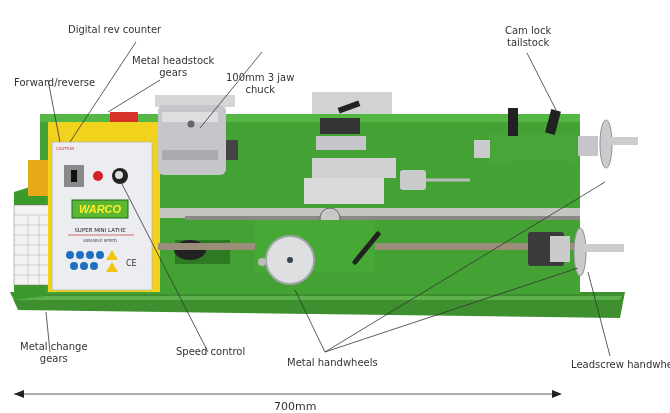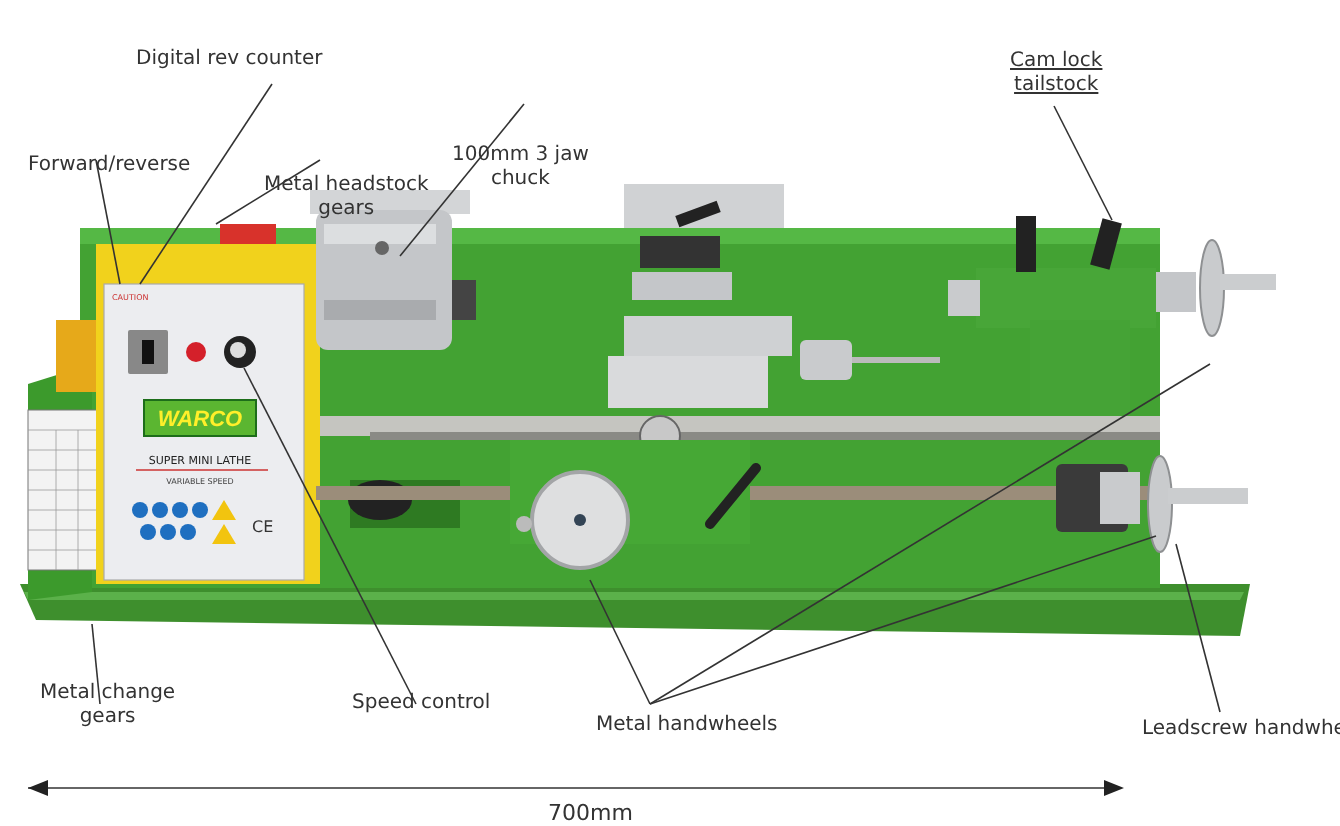--- a/index.html
+++ b/index.html
@@ -124,29 +124,29 @@
   <line x1="14" y1="394" x2="560" y2="394" stroke="#333" stroke-width="0.8"></line>
   <polygon points="14,394 24,390 24,398" fill="#222"></polygon>
   <polygon points="562,394 552,390 552,398" fill="#222"></polygon>
 </svg>
 
 <div class="label" style="left:68px;top:24px;">Digital rev counter</div>
 <div class="label" style="left:226px;top:24px;margin-top:48px;">
   <div>100mm 3 jaw</div>
   <div>chuck</div>
 </div>
-<div class="label" style="left:132px;top:55px;margin-top:32px;">
+<div class="label" style="left:132px;top:55px;">
   <div>Metal headstock</div>
   <div>gears</div>
 </div>
 <div class="label" style="left:14px;top:77px;">Forward/reverse</div>
-<div class="label" style="left:505px;top:25px;text-decoration:underline;">
+<div class="label" style="left:505px;top:25px;">
   <div>Cam lock</div>
   <div>tailstock</div>
 </div>
 <div class="label" style="left:20px;top:341px;">
   <div>Metal change</div>
   <div>gears</div>
 </div>
 <div class="label" style="left:176px;top:346px;">Speed control</div>
-<div class="label" style="left:298px;top:357px;">Metal handwheels</div>
+<div class="label" style="left:287px;top:357px;">Metal handwheels</div>
 <div class="label" style="left:571px;top:359px;">Leadscrew handwheel</div>
 <div class="dim" style="left:274px;top:400px;">700mm</div>
 
 </body></html>

